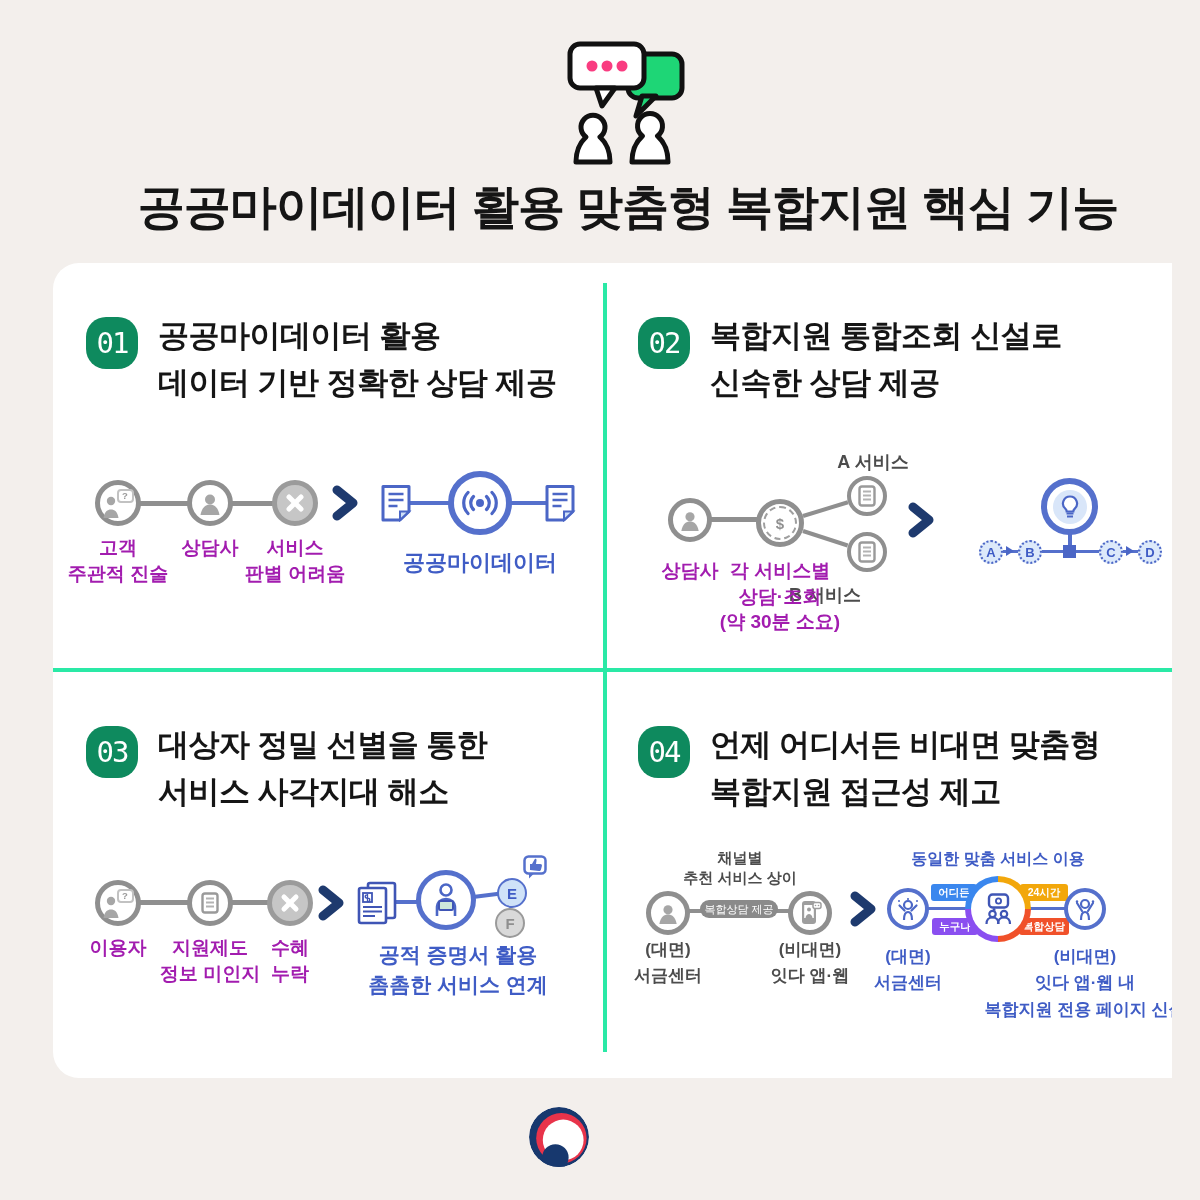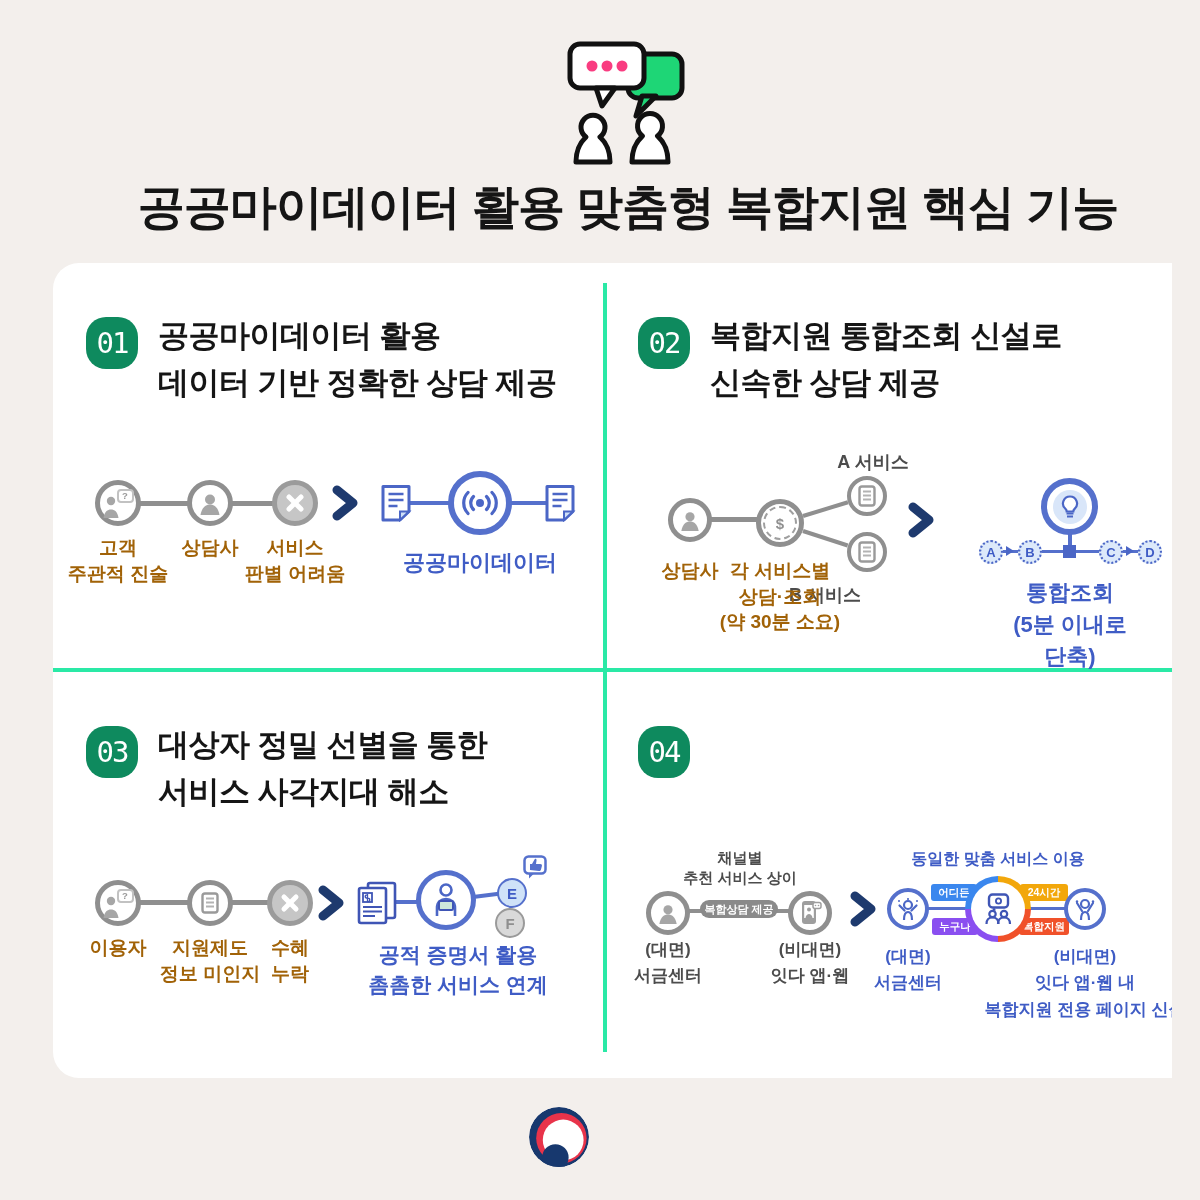--- a/index.html
+++ b/index.html
@@ -8,38 +8,38 @@
   .abs{position:absolute;}
   #title{position:absolute;left:0;top:176px;width:1200px;text-align:center;font-size:47px;font-weight:800;color:#151515;letter-spacing:-1px;}
   #card{position:absolute;left:25px;top:263px;width:1150px;height:815px;background:#ffffff;border-radius:26px;}
   .vline{position:absolute;left:550px;top:20px;width:4px;height:769px;background:#2ae9a6;}
   .hline{position:absolute;left:0;top:405px;width:1150px;height:4px;background:#2ae9a6;}
   .badge{position:absolute;width:52px;height:52px;border-radius:20px;background:#0e8a5e;color:#fff;
          font-family:"DejaVu Sans Mono",monospace;font-size:29px;letter-spacing:-2px;
          display:flex;align-items:center;justify-content:center;}
   .h2{position:absolute;font-size:31px;line-height:1.5;font-weight:800;color:#151515;letter-spacing:-0.5px;white-space:pre-line;}
   .al{position:absolute;transform:translateX(-50%);text-align:center;white-space:pre-line;}
-  .step-lbl{font-size:19px;line-height:1.35;font-weight:bold;color:#a16207;}
+  .step-lbl{font-size:19px;line-height:1.35;font-weight:bold;color:#a21caf;}
   .sm-lbl{font-size:18px;font-weight:bold;color:#4c4c4c;}
   .blue-lbl{font-size:22px;line-height:1.45;font-weight:800;color:#3f5cc5;}
   .q4top{font-size:15px;line-height:1.35;font-weight:bold;color:#4c4c4c;}
   .q4top-blue{font-size:16px;font-weight:800;color:#3f5cc5;}
   .q4lbl{font-size:17px;line-height:1.55;font-weight:800;}
   .gc{position:absolute;border:5px solid #8f8f8f;background:#fff;border-radius:50%;box-sizing:border-box;
       display:flex;align-items:center;justify-content:center;}
   .xc{position:absolute;border:5px solid #9b9b9b;background:#c6c6c6;border-radius:50%;box-sizing:border-box;
       display:flex;align-items:center;justify-content:center;}
   .bring{position:absolute;border-radius:50%;box-sizing:border-box;background:#fff;border:5px solid #5570cc;
       display:flex;align-items:center;justify-content:center;}
   .gline{position:absolute;height:5px;background:#8f8f8f;}
   .bline{position:absolute;height:4px;background:#5570cc;}
   .node{position:absolute;width:24px;height:24px;border-radius:50%;background:#dce9fa;border:2px dotted #4b66c6;
         box-sizing:border-box;color:#3f5cc5;font-size:13px;font-weight:bold;display:flex;align-items:center;justify-content:center;}
   .tri{position:absolute;width:0;height:0;border-left:8px solid #4b66c6;border-top:5px solid transparent;border-bottom:5px solid transparent;}
-  .pill{position:absolute;background:#8a8a8a;color:#fff;font-size:11px;font-weight:bold;border-radius:9px;
+  .pill{position:absolute;background:#8a8a8a;color:#fff;font-size:11px;font-weight:normal;border-radius:9px;
         display:flex;align-items:center;justify-content:center;}
   .ribbon{position:absolute;color:#fff;font-size:10.5px;font-weight:bold;border-radius:3px;height:17px;
         display:flex;align-items:center;justify-content:center;}
   .qb{position:absolute;right:0;top:0;width:17px;height:14px;background:#fff;border:2px solid #c2c2c2;border-radius:4px;
       font-size:9.5px;font-weight:bold;color:#9a9a9a;display:flex;align-items:center;justify-content:center;box-sizing:border-box;}
   .dollar-dash{width:30px;height:30px;border:2px dashed #9f9f9f;border-radius:50%;display:flex;align-items:center;justify-content:center;
       font-size:15px;font-weight:bold;color:#8f8f8f;}
   .hub{position:absolute;border-radius:50%;background:conic-gradient(#f2a70b 0 90deg,#f0512a 90deg 180deg,#8a4ff0 180deg 270deg,#3a87ee 270deg 360deg);
       display:flex;align-items:center;justify-content:center;}
   .hub-inner{width:54px;height:54px;border-radius:50%;background:#fff;display:flex;align-items:center;justify-content:center;}
@@ -177,22 +177,20 @@
         </svg>
       </div>
     </div>
     <div class="tri" style="left:953px;top:283px"></div>
     <div class="tri" style="left:1073px;top:283px"></div>
     <div class="node" style="left:926px;top:277px">A</div>
     <div class="node" style="left:965px;top:277px">B</div>
     <div class="abs" style="left:1010px;top:282px;width:13px;height:13px;background:#4b66c6"></div>
     <div class="node" style="left:1046px;top:277px">C</div>
     <div class="node" style="left:1085px;top:277px">D</div>
-    <div class="al blue-lbl" style="left:1017px;top:314px">통합조회
-(5분 이내로 단축)</div>
 
     <div class="badge" style="left:33px;top:463px">03</div>
     <div class="h2" style="left:105px;top:459px">대상자 정밀 선별을 통한
 서비스 사각지대 해소</div>
 
     <div class="gline" style="left:65px;top:637px;width:172px"></div>
     <div class="gc" style="left:42px;top:617px;width:46px;height:46px">
       <div style="position:relative;width:31px;height:29px">
         <svg style="position:absolute;left:0;bottom:0" width="18" height="22" viewBox="0 0 18 22">
           <circle cx="8" cy="5" r="4.2" fill="#a6a6a6"></circle>
@@ -245,20 +243,22 @@
       <rect x="1.5" y="1.5" width="21" height="17" rx="4" fill="#fff" stroke="#5570cc" stroke-width="2.5"></rect>
       <path d="M6 18.5 v5 l5 -5 z" fill="#5570cc"></path>
       <path d="M7 15 v-6 h2 l2.5 -4.5 c.8 -1.4 2.3 -.6 2 .9 L13 9 h4.2 c1.4 0 2 .9 1.7 2.1 l-.9 3.4 c-.3 1 -1 1.5 -2 1.5 z" fill="#5570cc"></path>
     </svg>
     <div class="ecirc" style="left:444px;top:615px;background:#cfe2f8;border:2px solid #5570cc;color:#3f5cc5">E</div>
     <div class="ecirc" style="left:442px;top:645px;background:#d9d9d9;border:2px solid #9a9a9a;color:#8f8f8f">F</div>
     <div class="al blue-lbl" style="left:405px;top:677px;font-size:21px">공적 증명서 활용
 촘촘한 서비스 연계</div>
 
     <div class="badge" style="left:585px;top:463px">04</div>
+    <div class="h2" style="left:657px;top:459px">언제 어디서든 비대면 맞춤형
+복합지원 접근성 제고</div>
 
     <div class="al q4top" style="left:687px;top:585px">채널별
 추천 서비스 상이</div>
     <div class="gline" style="left:615px;top:646px;width:142px;height:4px"></div>
     <div class="gc" style="left:593px;top:628px;width:44px;height:44px">
       <svg width="24" height="22" viewBox="0 0 26 24">
         <circle cx="13" cy="8.5" r="5" fill="#a6a6a6"></circle>
         <path d="M3.5 24 c1.5 -8 5.5 -10.5 9.5 -10.5 s8 2.5 9.5 10.5 z" fill="#a6a6a6"></path>
       </svg>
     </div>
@@ -281,21 +281,21 @@
 
     <svg class="abs" style="left:797px;top:628px" width="26" height="36" viewBox="0 0 26 36">
       <polyline points="5,5 21,18 5,31" fill="none" stroke="#1e3a6e" stroke-width="9" stroke-linecap="round" stroke-linejoin="round"></polyline>
     </svg>
 
     <div class="al q4top-blue" style="left:945px;top:586px">동일한 맞춤 서비스 이용</div>
     <div class="bline" style="left:855px;top:644px;width:177px;height:3px"></div>
     <div class="ribbon" style="left:878px;top:621px;width:46px;background:#3a87ee">어디든</div>
     <div class="ribbon" style="left:967px;top:621px;width:48px;background:#f2a70b">24시간</div>
     <div class="ribbon" style="left:879px;top:655px;width:46px;background:#8a4ff0">누구나</div>
-    <div class="ribbon" style="left:966px;top:655px;width:50px;background:#f0512a">복합지원</div>
+    <div class="ribbon" style="left:966px;top:655px;width:50px;background:#f0512a">복합상담</div>
     <div class="bring" style="left:834px;top:625px;width:42px;height:42px;border-width:4px">
       <svg width="24" height="24" viewBox="0 0 24 24">
         <path d="M12 1 v2 M11 2 h2" stroke="#4b66c6" stroke-width="1.2"></path>
         <circle cx="3" cy="4" r="1" fill="#4b66c6"></circle>
           <circle cx="21" cy="4" r="1" fill="#4b66c6"></circle>
         <circle cx="12" cy="8" r="4" fill="#fff" stroke="#4b66c6" stroke-width="2.2"></circle>
         <path d="M8 23 c0 -5 1.5 -8 4 -8 s4 3 4 8" fill="none" stroke="#4b66c6" stroke-width="2.2"></path>
         <path d="M8.5 13.5 L3.5 8.5 M15.5 13.5 L20.5 8.5" stroke="#4b66c6" stroke-width="2.2" stroke-linecap="round"></path>
       </svg>
     </div>

